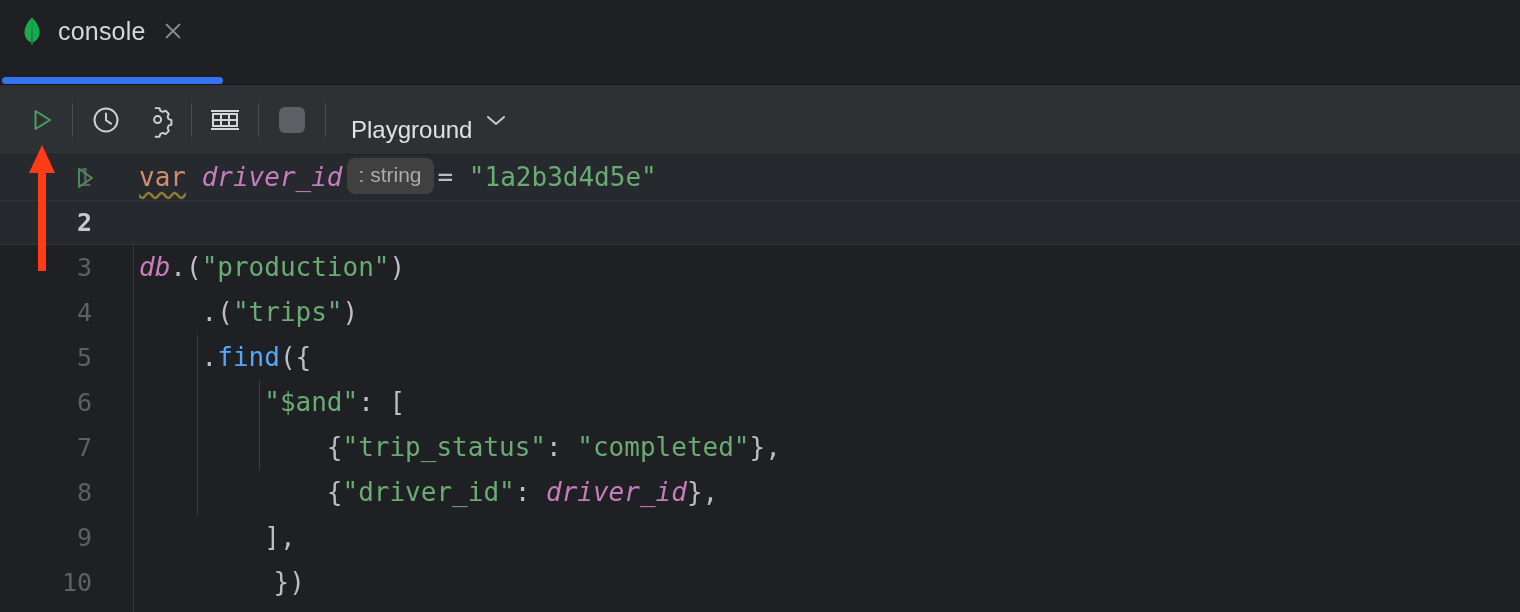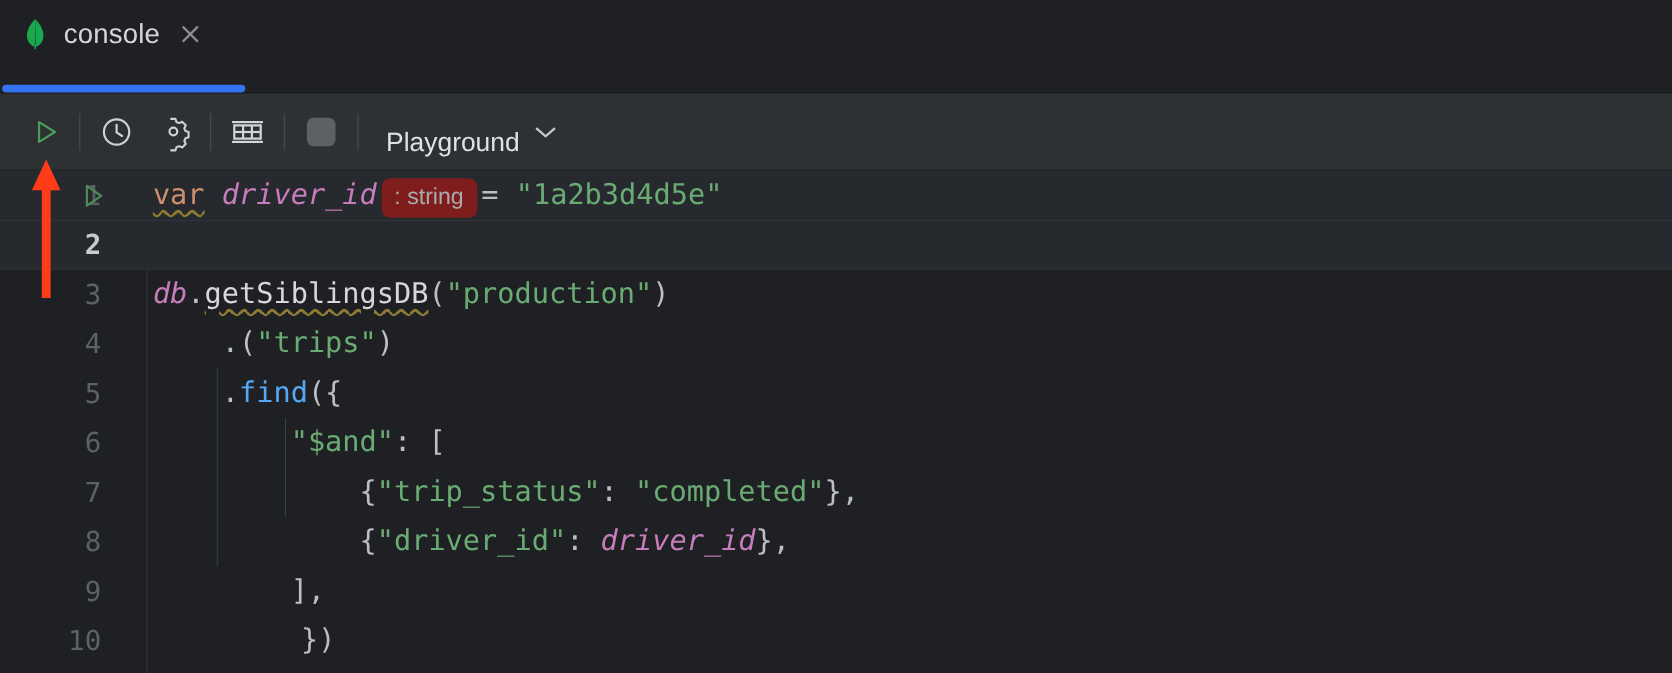--- a/index.html
+++ b/index.html
@@ -95,39 +95,39 @@
   }
   .ln.cur { color:#c8cacd; font-weight:bold; }
   .gutter-run {
     width:33px; flex:none; display:flex; align-items:center; justify-content:center;
   }
   .code {
     margin-left:6px;
     font-size:26px; line-height:45px; white-space:pre;
     color:#d4d6d8;
     font-family:"DejaVu Sans Mono", monospace;
-    display:flex; align-items:flex-end;
+    display:flex; align-items:center;
   }
   .kw-var {
     color:#cf8e6d;
     text-decoration:underline wavy #8c7a35;
     text-underline-offset:5px;
   }
   .ident-it { color:#c77dbb; font-style:italic; }
   .str { color:#6aab73; }
   .fn-blue { color:#56a8f5; }
   .punct { color:#bcbec4; }
   .method-warn {
     color:#d6d7d9;
     text-decoration:underline wavy #8c7a35;
     text-underline-offset:5px;
   }
   .hint {
     display:inline-flex; align-items:center;
-    background:#7f1d1d; color:#a9abaf;
+    background:#404040; color:#a9abaf;
     border-radius:8px; padding:2px 12px 4px;
     font-family:"Liberation Sans", sans-serif;
     font-size:21px; line-height:30px;
     margin:0 4px; position:relative; top:-2px;
   }
   .indent-guide {
     position:absolute; width:1px; background:#3a3d41;
   }
 
   
@@ -247,21 +247,21 @@
           <div class="code"><span class="kw-var">var</span><span class="punct"> </span><span class="ident-it">driver_id</span><span class="hint">: string</span><span class="punct">= </span><span class="str">"1a2b3d4d5e"</span></div>
         </div>
         <div class="row caret b1" style="top: 45px;">
           <div class="ln cur">2</div>
           <div class="gutter-run"></div>
           <div class="code"></div>
         </div>
         <div class="row" style="top: 90px;">
           <div class="ln">3</div>
           <div class="gutter-run"></div>
-          <div class="code"><span class="ident-it">db</span><span class="punct">.</span><span class="method-warn">getSiblingsDB</span><span class="punct">(</span><span class="str">"production"</span><span class="punct">)</span></div>
+          <div class="code"><span class="ident-it">db</span><span class="punct">.</span><span class="punct">(</span><span class="str">"production"</span><span class="punct">)</span></div>
         </div>
         <div class="row" style="top: 135px;">
           <div class="ln">4</div>
           <div class="gutter-run"></div>
           <div class="code"><span class="punct">    .</span><span class="punct">(</span><span class="str">"trips"</span><span class="punct">)</span></div>
         </div>
         <div class="row" style="top: 180px;">
           <div class="ln">5</div>
           <div class="gutter-run"></div>
           <div class="code"><span class="punct">    .</span><span class="fn-blue">find</span><span class="punct">({</span></div>

